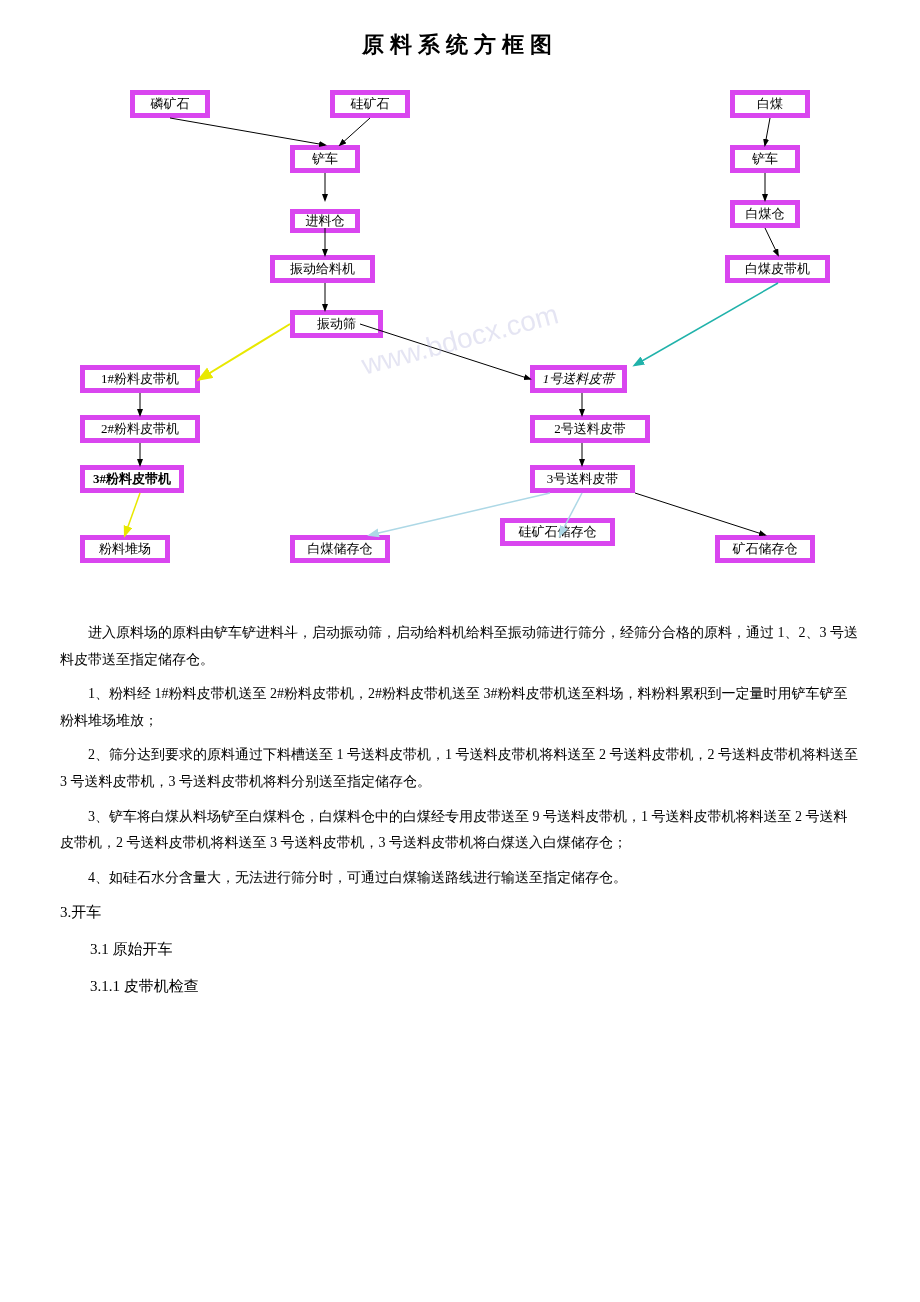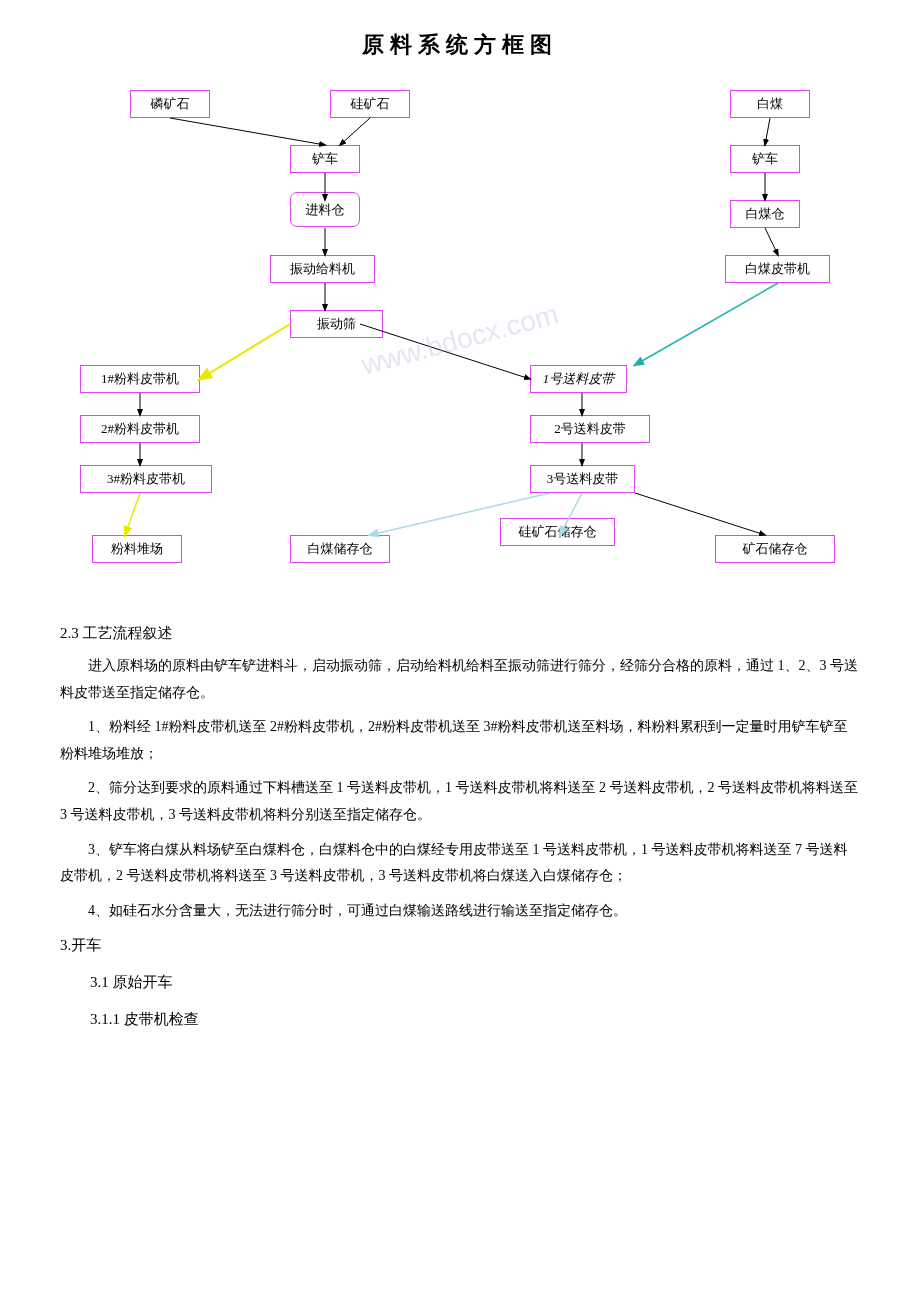--- a/index.html
+++ b/index.html
@@ -21,21 +21,21 @@
     }
     
     .flowchart {
       position: relative;
       width: 780px;
       margin: 0 auto 20px auto;
       height: 520px;
     }
     .box {
       position: absolute;
-      border: 1px solid #d946ef;
+      border: 5px solid #d946ef;
       background: #fff;
       text-align: center;
       display: flex;
       align-items: center;
       justify-content: center;
       font-size: 13px;
       white-space: nowrap;
     }
     
     .flowchart svg {
@@ -82,41 +82,41 @@
 
 <div class="flowchart">
 
   <div class="box" style="left:60px;top:10px;width:80px;height:28px;">磷矿石</div>
   <div class="box" style="left:260px;top:10px;width:80px;height:28px;">硅矿石</div>
   <div class="box" style="left:660px;top:10px;width:80px;height:28px;">白煤</div>
 
   <div class="box" style="left:220px;top:65px;width:70px;height:28px;">铲车</div>
   <div class="box" style="left:660px;top:65px;width:70px;height:28px;">铲车</div>
 
-  <div class="box" style="left:220px;top:112px;width:70px;height:35px;border-radius:7px;">进料仓</div>
+  <div class="box" style="left:220px;top:129px;width:70px;height:24px;">进料仓</div>
   <div class="box" style="left:660px;top:120px;width:70px;height:28px;">白煤仓</div>
 
   <div class="box" style="left:200px;top:175px;width:105px;height:28px;">振动给料机</div>
   <div class="box" style="left:655px;top:175px;width:105px;height:28px;">白煤皮带机</div>
 
   <div class="box" style="left:220px;top:230px;width:93px;height:28px;">振动筛</div>
 
   <div class="box" style="left:10px;top:285px;width:120px;height:28px;">1#粉料皮带机</div>
   <div class="box" style="left:460px;top:285px;width:97px;height:28px;font-style:italic;">1号送料皮带</div>
 
   <div class="box" style="left:10px;top:335px;width:120px;height:28px;">2#粉料皮带机</div>
   <div class="box" style="left:460px;top:335px;width:120px;height:28px;">2号送料皮带</div>
 
-  <div class="box" style="left:10px;top:385px;width:132px;height:28px;">3#粉料皮带机</div>
+  <div class="box" style="left:10px;top:385px;width:104px;height:28px;font-weight:bold;">3#粉料皮带机</div>
   <div class="box" style="left:460px;top:385px;width:105px;height:28px;">3号送料皮带</div>
 
-  <div class="box" style="left:22px;top:455px;width:90px;height:28px;">粉料堆场</div>
+  <div class="box" style="left:10px;top:455px;width:90px;height:28px;">粉料堆场</div>
   <div class="box" style="left:220px;top:455px;width:100px;height:28px;">白煤储存仓</div>
   <div class="box" style="left:430px;top:438px;width:115px;height:28px;">硅矿石储存仓</div>
-  <div class="box" style="left:645px;top:455px;width:120px;height:28px;">矿石储存仓</div>
+  <div class="box" style="left:645px;top:455px;width:100px;height:28px;">矿石储存仓</div>
 
   <svg>
 
     <line x1="100" y1="38" x2="255" y2="65" stroke="#000" stroke-width="1" marker-end="url(#arr)"></line>
 
     <line x1="300" y1="38" x2="270" y2="65" stroke="#000" stroke-width="1" marker-end="url(#arr)"></line>
 
     <line x1="255" y1="93" x2="255" y2="120" stroke="#000" stroke-width="1" marker-end="url(#arr)"></line>
 
     <line x1="255" y1="148" x2="255" y2="175" stroke="#000" stroke-width="1" marker-end="url(#arr)"></line>
@@ -164,22 +164,21 @@
       <marker id="arrT" markerWidth="8" markerHeight="8" refX="6" refY="3" orient="auto">
         <path d="M0,0 L0,6 L8,3 z" fill="#20b2aa"></path>
       </marker>
     </defs>
   </svg>
 
   <div class="watermark">www.bdocx.com</div>
 </div>
 
 <div class="content">
-  <div class="section-title">2.3 工艺流程叙述</div>
   <div class="paragraph">进入原料场的原料由铲车铲进料斗，启动振动筛，启动给料机给料至振动筛进行筛分，经筛分合格的原料，通过 1、2、3 号送料皮带送至指定储存仓。</div>
   <div class="paragraph">1、粉料经 1#粉料皮带机送至 2#粉料皮带机，2#粉料皮带机送至 3#粉料皮带机送至料场，料粉料累积到一定量时用铲车铲至粉料堆场堆放；</div>
   <div class="paragraph">2、筛分达到要求的原料通过下料槽送至 1 号送料皮带机，1 号送料皮带机将料送至 2 号送料皮带机，2 号送料皮带机将料送至 3 号送料皮带机，3 号送料皮带机将料分别送至指定储存仓。</div>
-  <div class="paragraph">3、铲车将白煤从料场铲至白煤料仓，白煤料仓中的白煤经专用皮带送至 1 号送料皮带机，1 号送料皮带机将料送至 7 号送料皮带机，2 号送料皮带机将料送至 3 号送料皮带机，3 号送料皮带机将白煤送入白煤储存仓；</div>
+  <div class="paragraph">3、铲车将白煤从料场铲至白煤料仓，白煤料仓中的白煤经专用皮带送至 9 号送料皮带机，1 号送料皮带机将料送至 2 号送料皮带机，2 号送料皮带机将料送至 3 号送料皮带机，3 号送料皮带机将白煤送入白煤储存仓；</div>
   <div class="paragraph">4、如硅石水分含量大，无法进行筛分时，可通过白煤输送路线进行输送至指定储存仓。</div>
   <div class="section-title" style="margin-top:6px;">3.开车</div>
   <div class="section-title sub-section">3.1 原始开车</div>
   <div class="section-title sub-section">3.1.1 皮带机检查</div>
 </div>
 
 </body></html>

